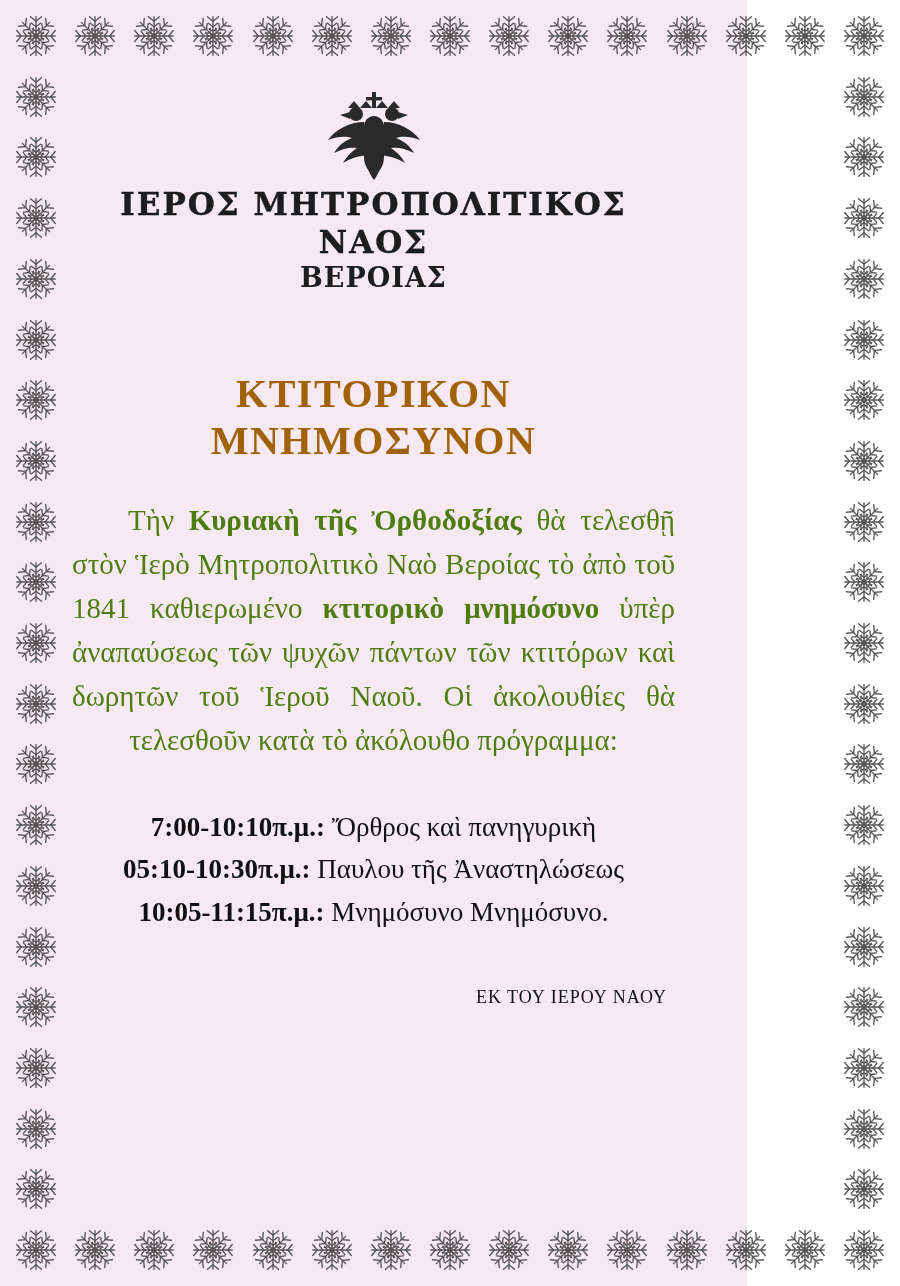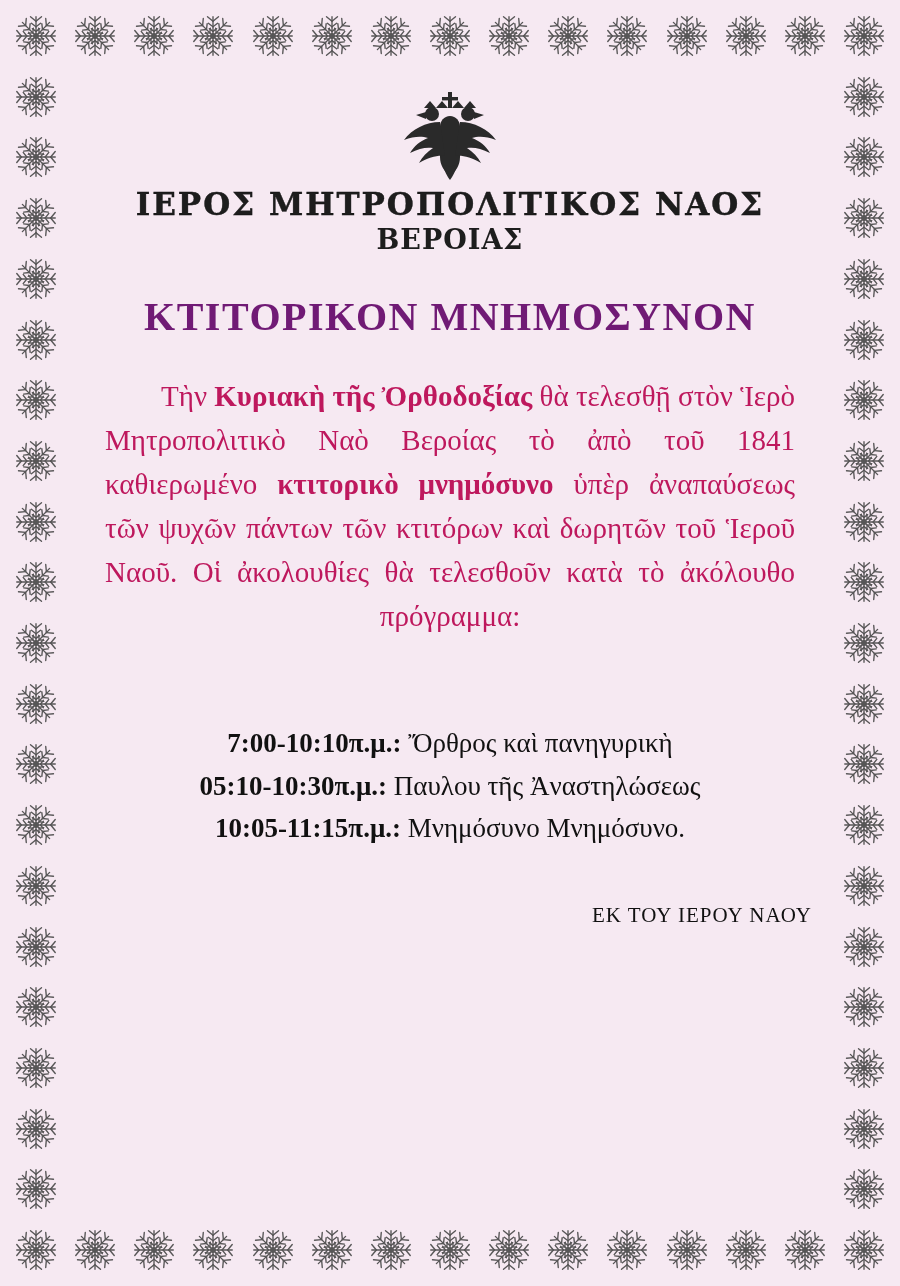--- a/index.html
+++ b/index.html
@@ -10,21 +10,21 @@
   }
   body {
     width: 900px;
     height: 1286px;
     overflow: hidden;
     font-family: "Liberation Serif", "DejaVu Serif", serif;
   }
 
   .poster {
     position: relative;
-    width: 900px;
+    width: 747px;
     height: 1286px;
     background: #f6e9f2;
     box-sizing: border-box;
   }
 
   
   .border-layer {
     position: absolute;
     inset: 0;
     pointer-events: none;
@@ -74,55 +74,55 @@
   .church-head .l2 {
     font-size: 29px;
     letter-spacing: 1px;
   }
   .church-head .l3 {
     font-size: 27px;
     letter-spacing: 1px;
   }
 
   .doc-title {
-    margin: 36px auto 34px;
+    margin: 75px auto 34px;
     font-size: 40px;
     font-weight: bold;
     letter-spacing: 1.5px;
-    color: #701a75;
+    color: #a16207;
   }
 
   .body-text {
     margin: 0 auto;
     max-width: 690px;
     font-size: 29px;
     line-height: 1.52;
-    color: #be185d;
+    color: #4d7c0f;
     text-align: justify;
     text-align-last: center;
     text-justify: inter-word;
     text-indent: 56px;
   }
   .body-text b { font-weight: bold; }
 
   .schedule {
-    margin: 86px auto 0;
+    margin: 46px auto 0;
     max-width: 700px;
     font-size: 27px;
     line-height: 1.42;
     color: #111;
   }
   .sched-row { margin-bottom: 4px; }
   .sched-row .time { font-weight: bold; }
   .sched-cont { display: block; }
 
   .signature {
-    margin: 56px 16px 0 0;
+    margin: 56px 8px 0 0;
     text-align: right;
-    font-size: 21px;
+    font-size: 18px;
     letter-spacing: 1px;
     color: #111;
   }
 </style>
 </head>
 <body>
 
 <div class="poster">
 
   <div class="border-layer" id="border-layer">

